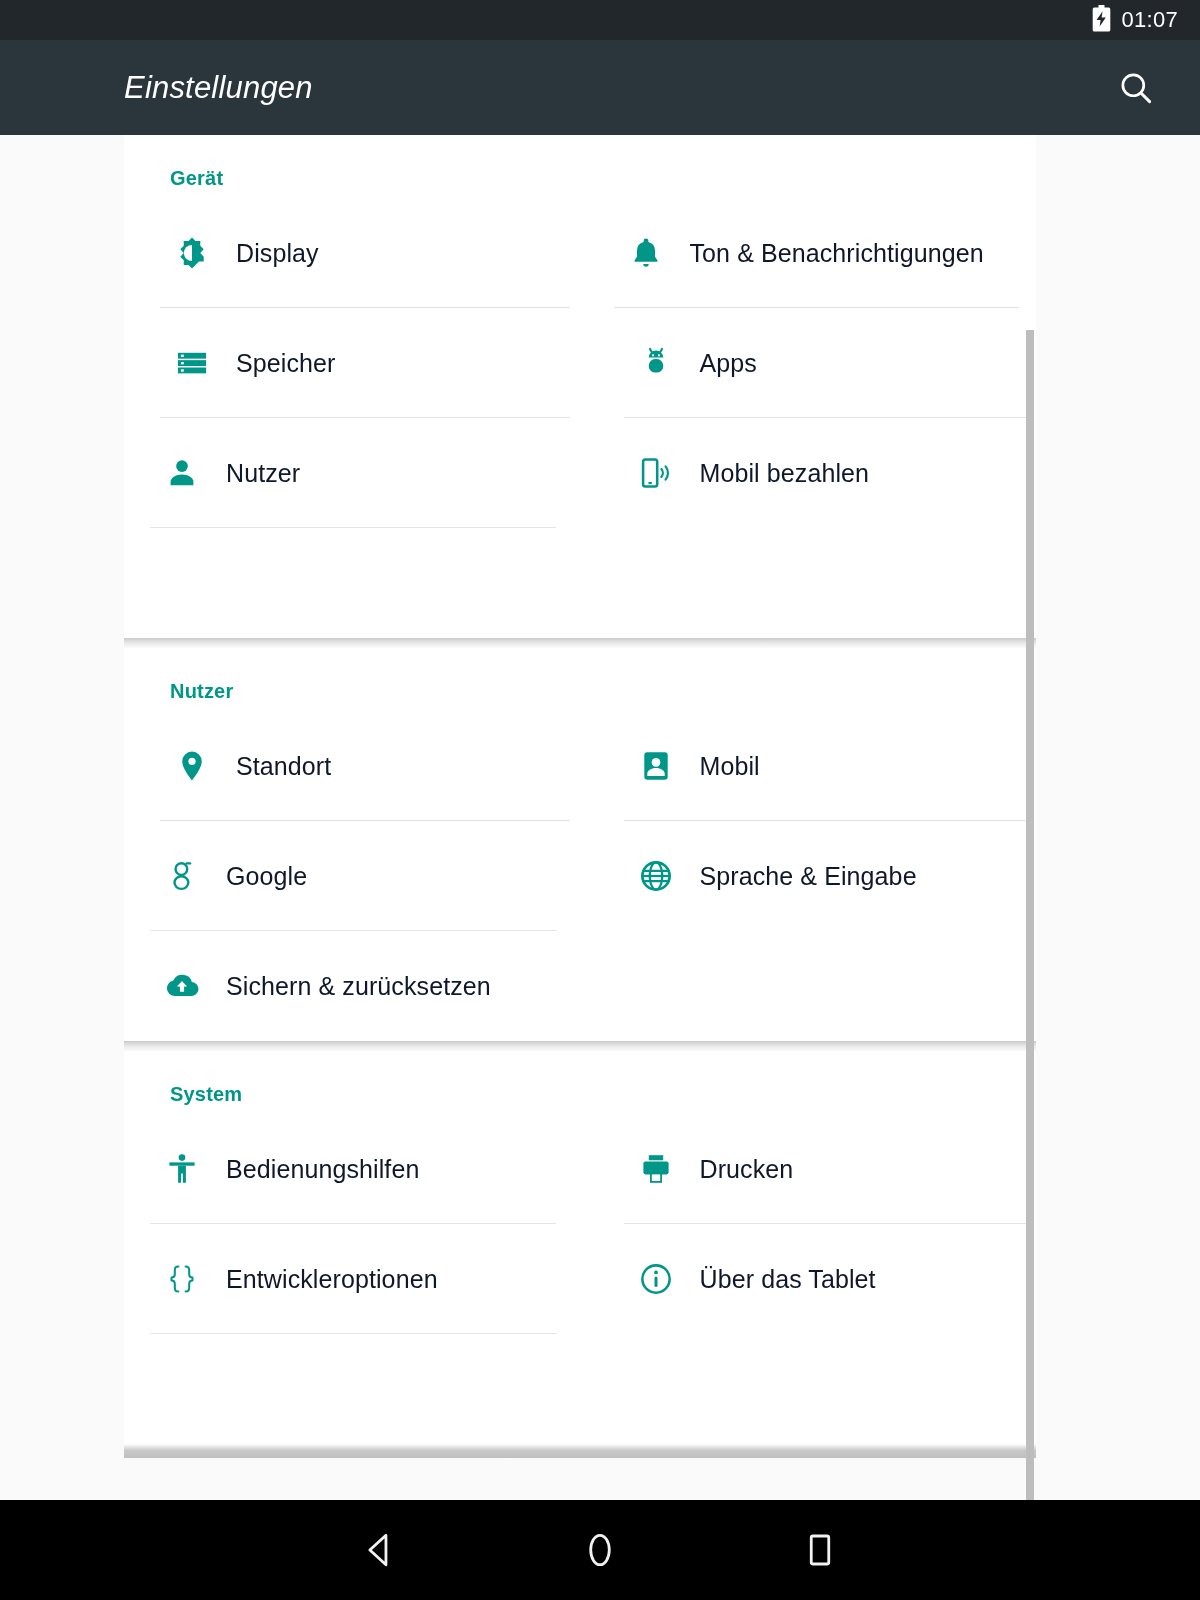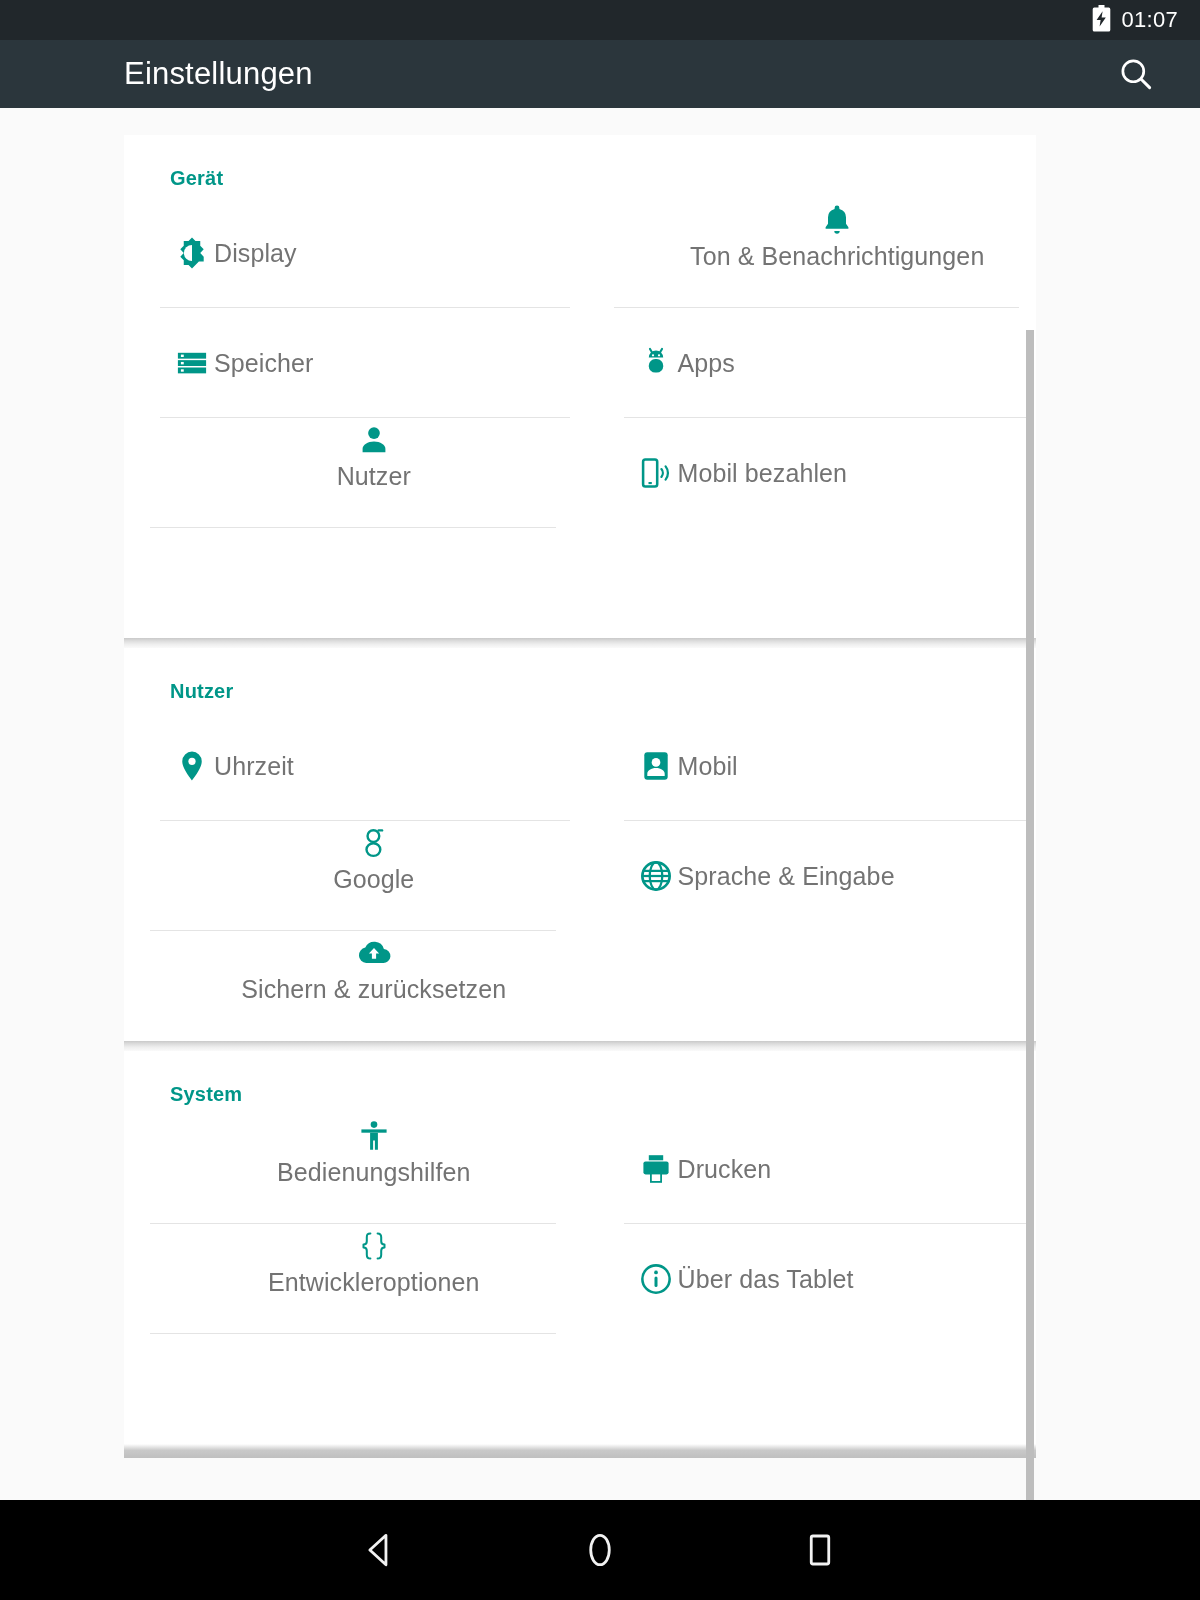--- a/index.html
+++ b/index.html
@@ -15,22 +15,22 @@
   .statusbar {
     position:absolute; top:0; left:0; width:1200px; height:40px;
     background:#21272b; display:flex; align-items:center;
     justify-content:flex-end; padding-right:22px; gap:10px;
   }
   .status-clock { color:#ffffff; font-size:22px; letter-spacing:.3px; }
   .batt-ico { display:block; }
 
   
   .appbar {
-    position:absolute; top:40px; left:0; width:1200px; height:68px;
-    background:#2b363c; display:flex; align-items:center;
+    position:absolute; top:40px; left:0; width:1200px; height:95px;
+    background:#2b363c; display:flex; align-items:center;font-style:italic;
   }
   .appbar-title {
     color:#ffffff; font-size:31px; margin-left:124px; letter-spacing:.2px;
   }
   .search-btn {
     position:absolute; right:40px; top:50%; transform:translateY(-50%);
     width:48px; height:48px; display:flex; align-items:center; justify-content:center;
     cursor:pointer;
   }
 
@@ -51,31 +51,31 @@
     padding:32px 0 0 46px; letter-spacing:.2px;
   }
   .grid { display:flex; flex-wrap:wrap; padding-top:8px; }
   .cellwrap { width:50%; }
   .row {
     position:relative; display:flex; align-items:center;
     height:110px; padding-left:46px;
     cursor:pointer;
   }
   .cellwrap.col-l .row { padding-right:24px; }
-  .cellwrap.col-r .row { padding-left:36px;flex-direction:column; }
+  .cellwrap.col-r .row { padding-left:36px; }
   .row.divider::after {
     content:""; position:absolute; left:36px; right:18px; bottom:0;
     height:1px; background:#e4e4e4;
   }
   .cellwrap.col-r .row.divider::after { left:26px; right:32px; }
   .icon {
     width:44px; min-width:44px; height:44px;
     display:flex; align-items:center; justify-content:center;
   }
-  .label { font-size:25px; color:#737373; letter-spacing:.1px; }
+  .label { font-size:25px; color:#0f172a; margin-left:22px; letter-spacing:.1px; }
   .blank { height:110px; }
 
   
   .scrollbar {
     position:absolute; right:2px; top:195px; width:8px; height:1230px;
     background:#bdbdbd; border-radius:0;
   }
   
   .bottom-strip {
     margin-left:124px; width:927px; height:14px;
@@ -217,21 +217,21 @@
       <div class="grid">
 
         <div class="cellwrap col-l">
           <div class="row divider">
             <span class="icon">
               <svg width="36" height="36" viewBox="0 0 24 24">
                 <path fill="#009688" d="M12 2.4a6.5 6.5 0 0 0-6.5 6.5c0 4.9 6.5 12.7 6.5 12.7s6.5-7.8 6.5-12.7A6.5 6.5 0 0 0 12 2.4z"></path>
                 <circle cx="12" cy="8.9" r="2.4" fill="#ffffff"></circle>
               </svg>
             </span>
-            <span class="label">Uhrzeit</span>
+            <span class="label">Standort</span>
           </div>
         </div>
 
 
         <div class="cellwrap col-l">
           <div class="row divider">
             <span class="icon">
               <svg width="36" height="36" viewBox="0 0 24 24">
                 <rect x="4.2" y="2.8" width="15.6" height="18.4" rx="2" fill="#009688"></rect>
                 <circle cx="12" cy="9.6" r="2.9" fill="#ffffff"></circle>

